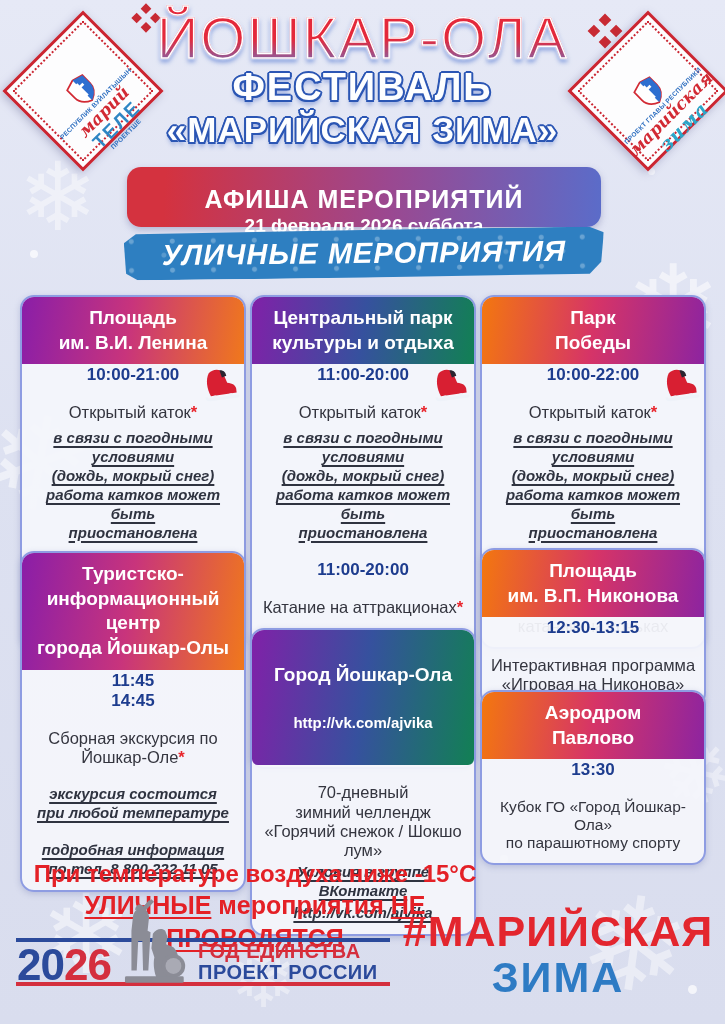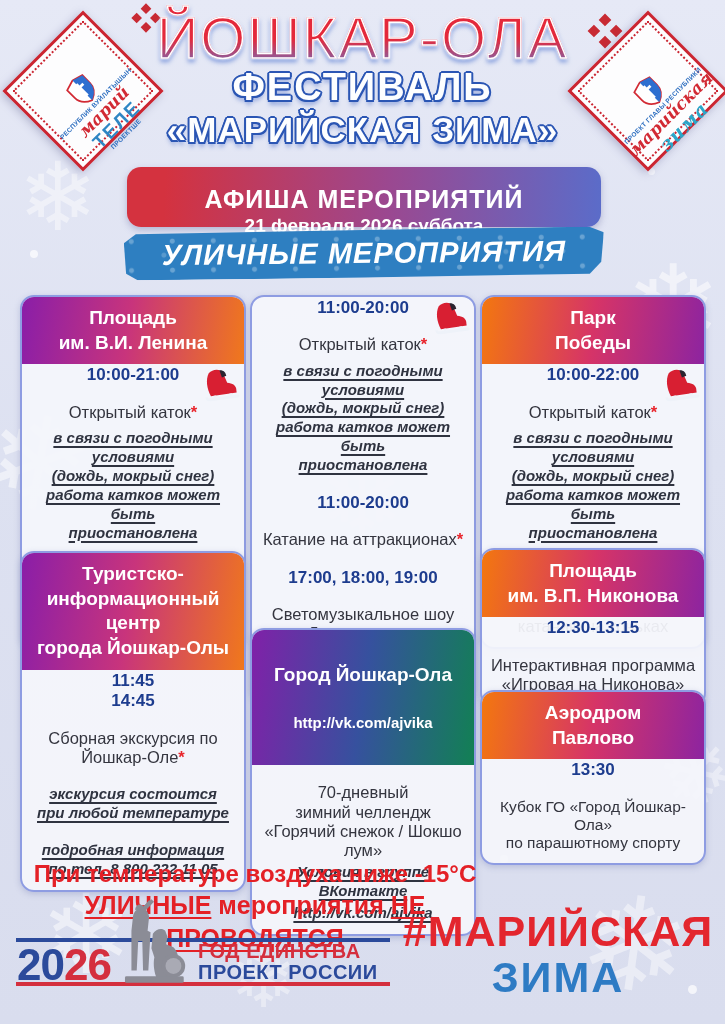--- a/index.html
+++ b/index.html
@@ -191,20 +191,22 @@
 приостановлена</div>
       <div class="ev mt-l">
         <div class="time">14:00-16:00</div>
         <div class="txt">Мастер-класс по
 катанию на коньках</div>
       </div>
     </div>
   </div>
 
   <div class="card" style="left:250px;top:295px;min-height:323px;">
+    <div class="card-head grad-pg">Центральный парк
+культуры и отдыха</div>
     <div class="card-body">
       <svg class="skate" viewBox="0 0 44 44">
         <g transform="rotate(-8 22 22)">
           <path d="M14 5 C19 1 27 2 28.5 8 L31 17 C36 18 40 21 39 26 L39 28 L13 28 C10 20 10 11 14 5 Z" fill="#d81f32"></path>
           <path d="M25 3.5 C28.5 3.5 31 6 31 10 L26.5 11 Z" fill="#2a2430"></path>
           <path d="M12 31.5 L40 31.5" stroke="#eef2f9" stroke-width="3" stroke-linecap="round"></path>
           <path d="M17 28 L17 31.5 M33 28 L33 31.5" stroke="#eef2f9" stroke-width="2.5"></path>
           <path d="M12 31.5 Q8.5 31.5 8.5 28.5" stroke="#eef2f9" stroke-width="2.5" fill="none"></path>
         </g>
       </svg>
@@ -270,21 +272,21 @@
 Йошкар-Оле</span><span class="ast">*</span></div>
       </div>
       <div class="note mt-l">экскурсия состоится
 при любой температуре</div>
       <div class="note mt-l">подробная информация
 по тел. 8 800 222 11 05</div>
     </div>
   </div>
 
   <div class="card" style="left:250px;top:628px;min-height:160px;">
-    <div class="card-head grad-pg" style="padding:8px 4px;">
+    <div class="card-head grad-pg" style="padding:8px 4px;border-radius:6px;">
       <div>Город Йошкар-Ола</div>
       <div class="card-head-url">http://vk.com/ajvika</div>
     </div>
     <div class="card-body">
       <div class="txt">70-дневный
 зимний челлендж
 «Горячий снежок / Шокшо лум»</div>
       <div class="note tight" style="font-weight:700;">Условия в группе ВКонтакте</div>
       <div class="note tight" style="font-weight:700;">http://vk.com/ajvika</div>
     </div>

